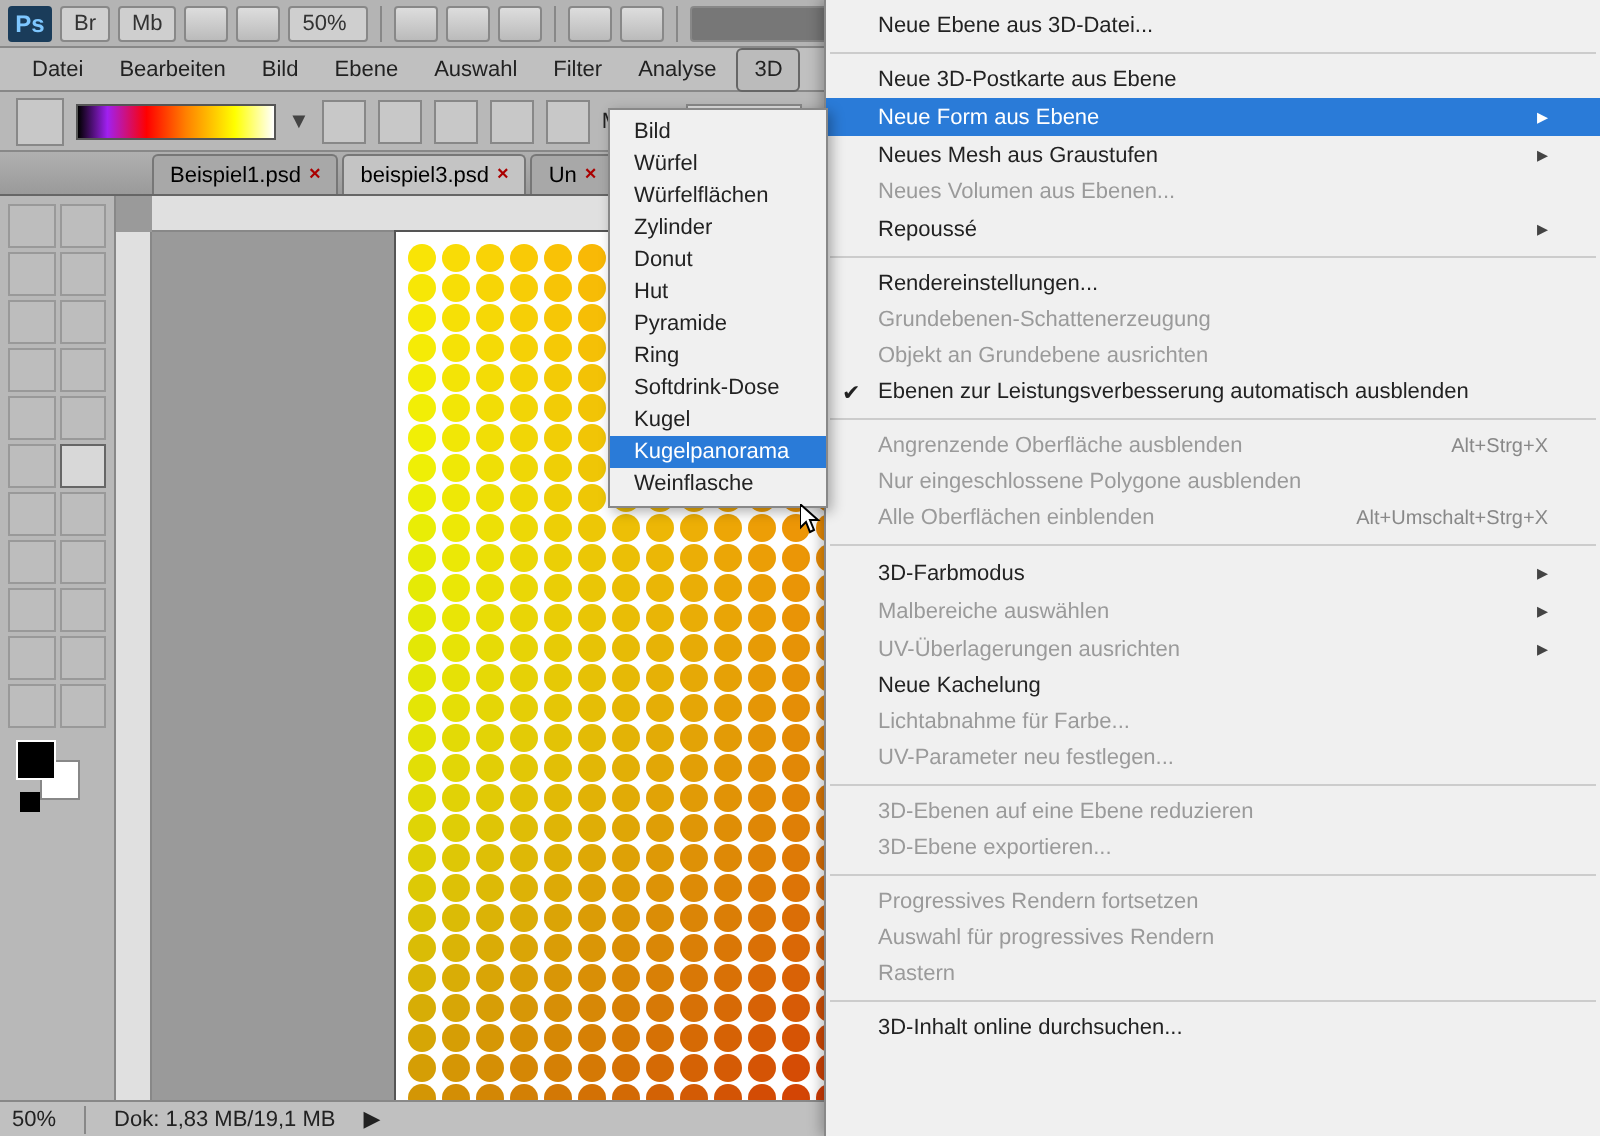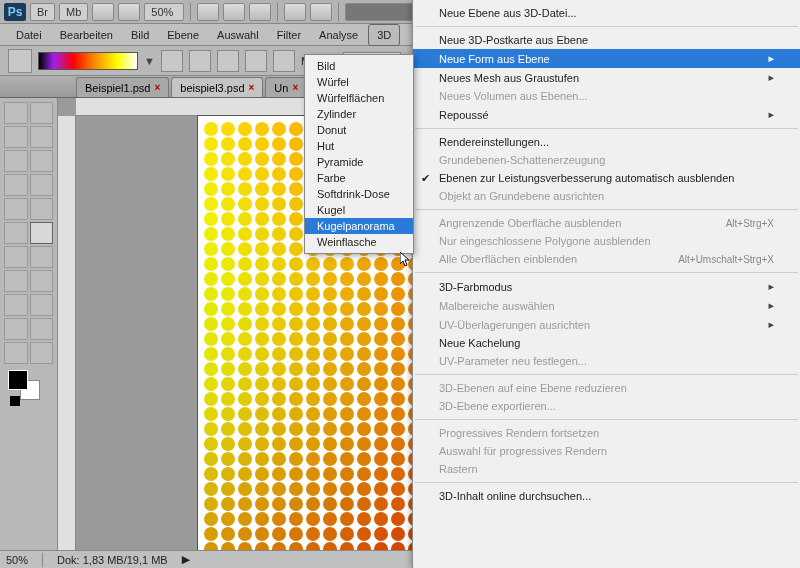--- a/index.html
+++ b/index.html
@@ -881,21 +881,21 @@
 </div>
 
 <div class="submenu" id="submenu">
     <div class="i">Bild</div>
     <div class="i">Würfel</div>
     <div class="i">Würfelflächen</div>
     <div class="i">Zylinder</div>
     <div class="i">Donut</div>
     <div class="i">Hut</div>
     <div class="i">Pyramide</div>
-    <div class="i">Farbe</div>
+    <div class="i">Ring</div>
     <div class="i">Softdrink-Dose</div>
     <div class="i">Kugel</div>
     <div class="i hl">Kugelpanorama</div>
     <div class="i">Weinflasche</div>
   </div>
 <div class="cursor">
   <svg viewBox="0 0 12 16">
       <path d="M0 0 L0 12 L3 9 L5 14 L7 13 L5 8 L9 8 Z" fill="#fff" stroke="#000" stroke-width="1"></path>
     </svg>
 </div>
@@ -923,25 +923,25 @@
       <span>Repoussé</span>
       <span class="arrow">▸</span>
     </div>
     <div class="div"></div>
     <div class="item">
       <span>Rendereinstellungen...</span>
     </div>
     <div class="item dim">
       <span>Grundebenen-Schattenerzeugung</span>
     </div>
+    <div class="item dim">
+      <span>Objekt an Grundebene ausrichten</span>
+    </div>
     <div class="item chk">
       <span>Ebenen zur Leistungsverbesserung automatisch ausblenden</span>
-    </div>
-    <div class="item dim">
-      <span>Objekt an Grundebene ausrichten</span>
     </div>
     <div class="div"></div>
     <div class="item dim">
       <span>Angrenzende Oberfläche ausblenden</span>
       <span class="shortcut">Alt+Strg+X</span>
     </div>
     <div class="item dim">
       <span>Nur eingeschlossene Polygone ausblenden</span>
     </div>
     <div class="item dim">
@@ -958,20 +958,23 @@
       <span class="arrow">▸</span>
     </div>
     <div class="item dim">
       <span>UV-Überlagerungen ausrichten</span>
       <span class="arrow">▸</span>
     </div>
     <div class="item">
       <span>Neue Kachelung</span>
     </div>
     <div class="item dim">
+      <span>Lichtabnahme für Farbe...</span>
+    </div>
+    <div class="item dim">
       <span>UV-Parameter neu festlegen...</span>
     </div>
     <div class="div"></div>
     <div class="item dim">
       <span>3D-Ebenen auf eine Ebene reduzieren</span>
     </div>
     <div class="item dim">
       <span>3D-Ebene exportieren...</span>
     </div>
     <div class="div"></div>

